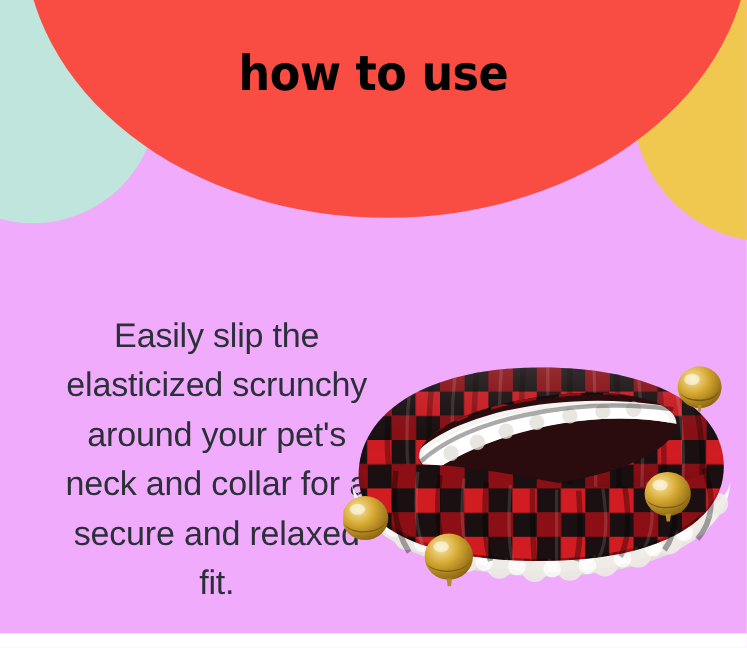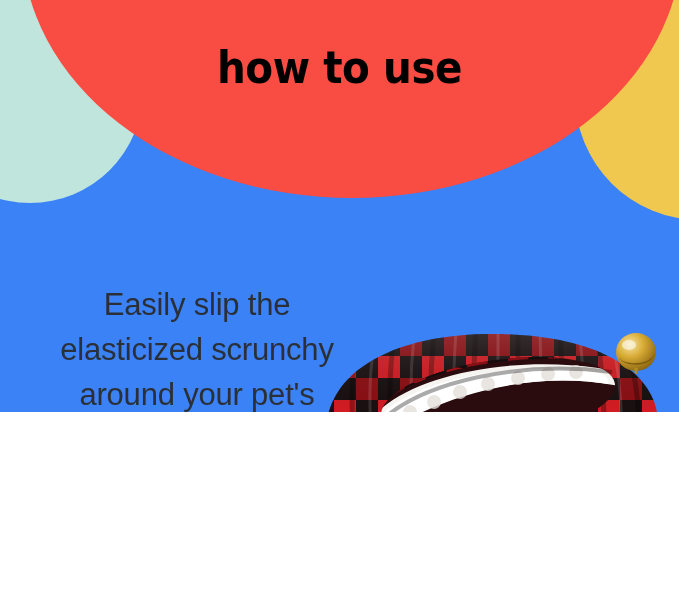--- a/index.html
+++ b/index.html
@@ -6,22 +6,22 @@
     margin: 0;
     padding: 0;
     background: #ffffff;
   }
   body {
     font-family: "Liberation Sans", sans-serif;
   }
   .page {
     position: relative;
     width: 679px;
-    height: 412px;
-    background: #3b82f6;
+    height: 576px;
+    background: #f0abfc;
     overflow: hidden;
   }
 
   
   .header-art {
     position: absolute;
     left: 0;
     top: 0;
     width: 679px;
     height: 230px;

